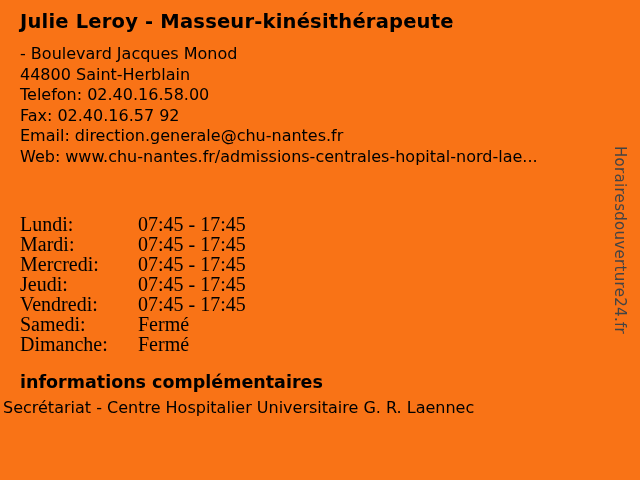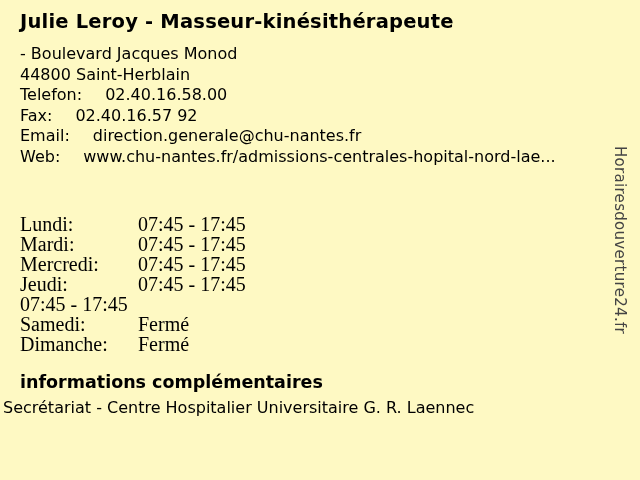--- a/index.html
+++ b/index.html
@@ -7,40 +7,40 @@
   body {
     background: #ffffff;
     font-family: "DejaVu Sans", sans-serif;
     color: #000000;
     overflow: hidden;
   }
   .page {
     position: relative;
     width: 640px;
     height: 480px;
-    background: #fef9c3;
+    background: #f97316;
   }
   .page-title {
     position: absolute;
     left: 20px;
     top: 10px;
     font-size: 19.5px;
     font-weight: bold;
     letter-spacing: 0.2px;
     white-space: nowrap;
   }
   .contact-block {
     position: absolute;
     left: 20px;
     top: 44px;
     font-size: 16px;
     line-height: 20.5px;
     white-space: nowrap;
   }
-  .contact-block .label { margin-right: 23px; }
+  .contact-block .label { margin-right: 5px; }
   .plain-link { color: #000000; text-decoration: none; cursor: pointer; }
   .section-heading {
     position: absolute;
     left: 20px;
     font-size: 17.5px;
     font-weight: bold;
     white-space: nowrap;
   }
   .hours-heading { top: 184px; }
   .hours-table {
@@ -102,20 +102,21 @@
     </div>
     <div class="hours-row">
       <span class="day">Mercredi:</span>
       <span class="time">07:45 - 17:45</span>
     </div>
     <div class="hours-row">
       <span class="day">Jeudi:</span>
       <span class="time">07:45 - 17:45</span>
     </div>
     <div class="hours-row">
+      <span class="day">Vendredi:</span>
       <span class="time">07:45 - 17:45</span>
     </div>
     <div class="hours-row">
       <span class="day">Samedi:</span>
       <span class="time">Fermé</span>
     </div>
     <div class="hours-row">
       <span class="day">Dimanche:</span>
       <span class="time">Fermé</span>
     </div>

